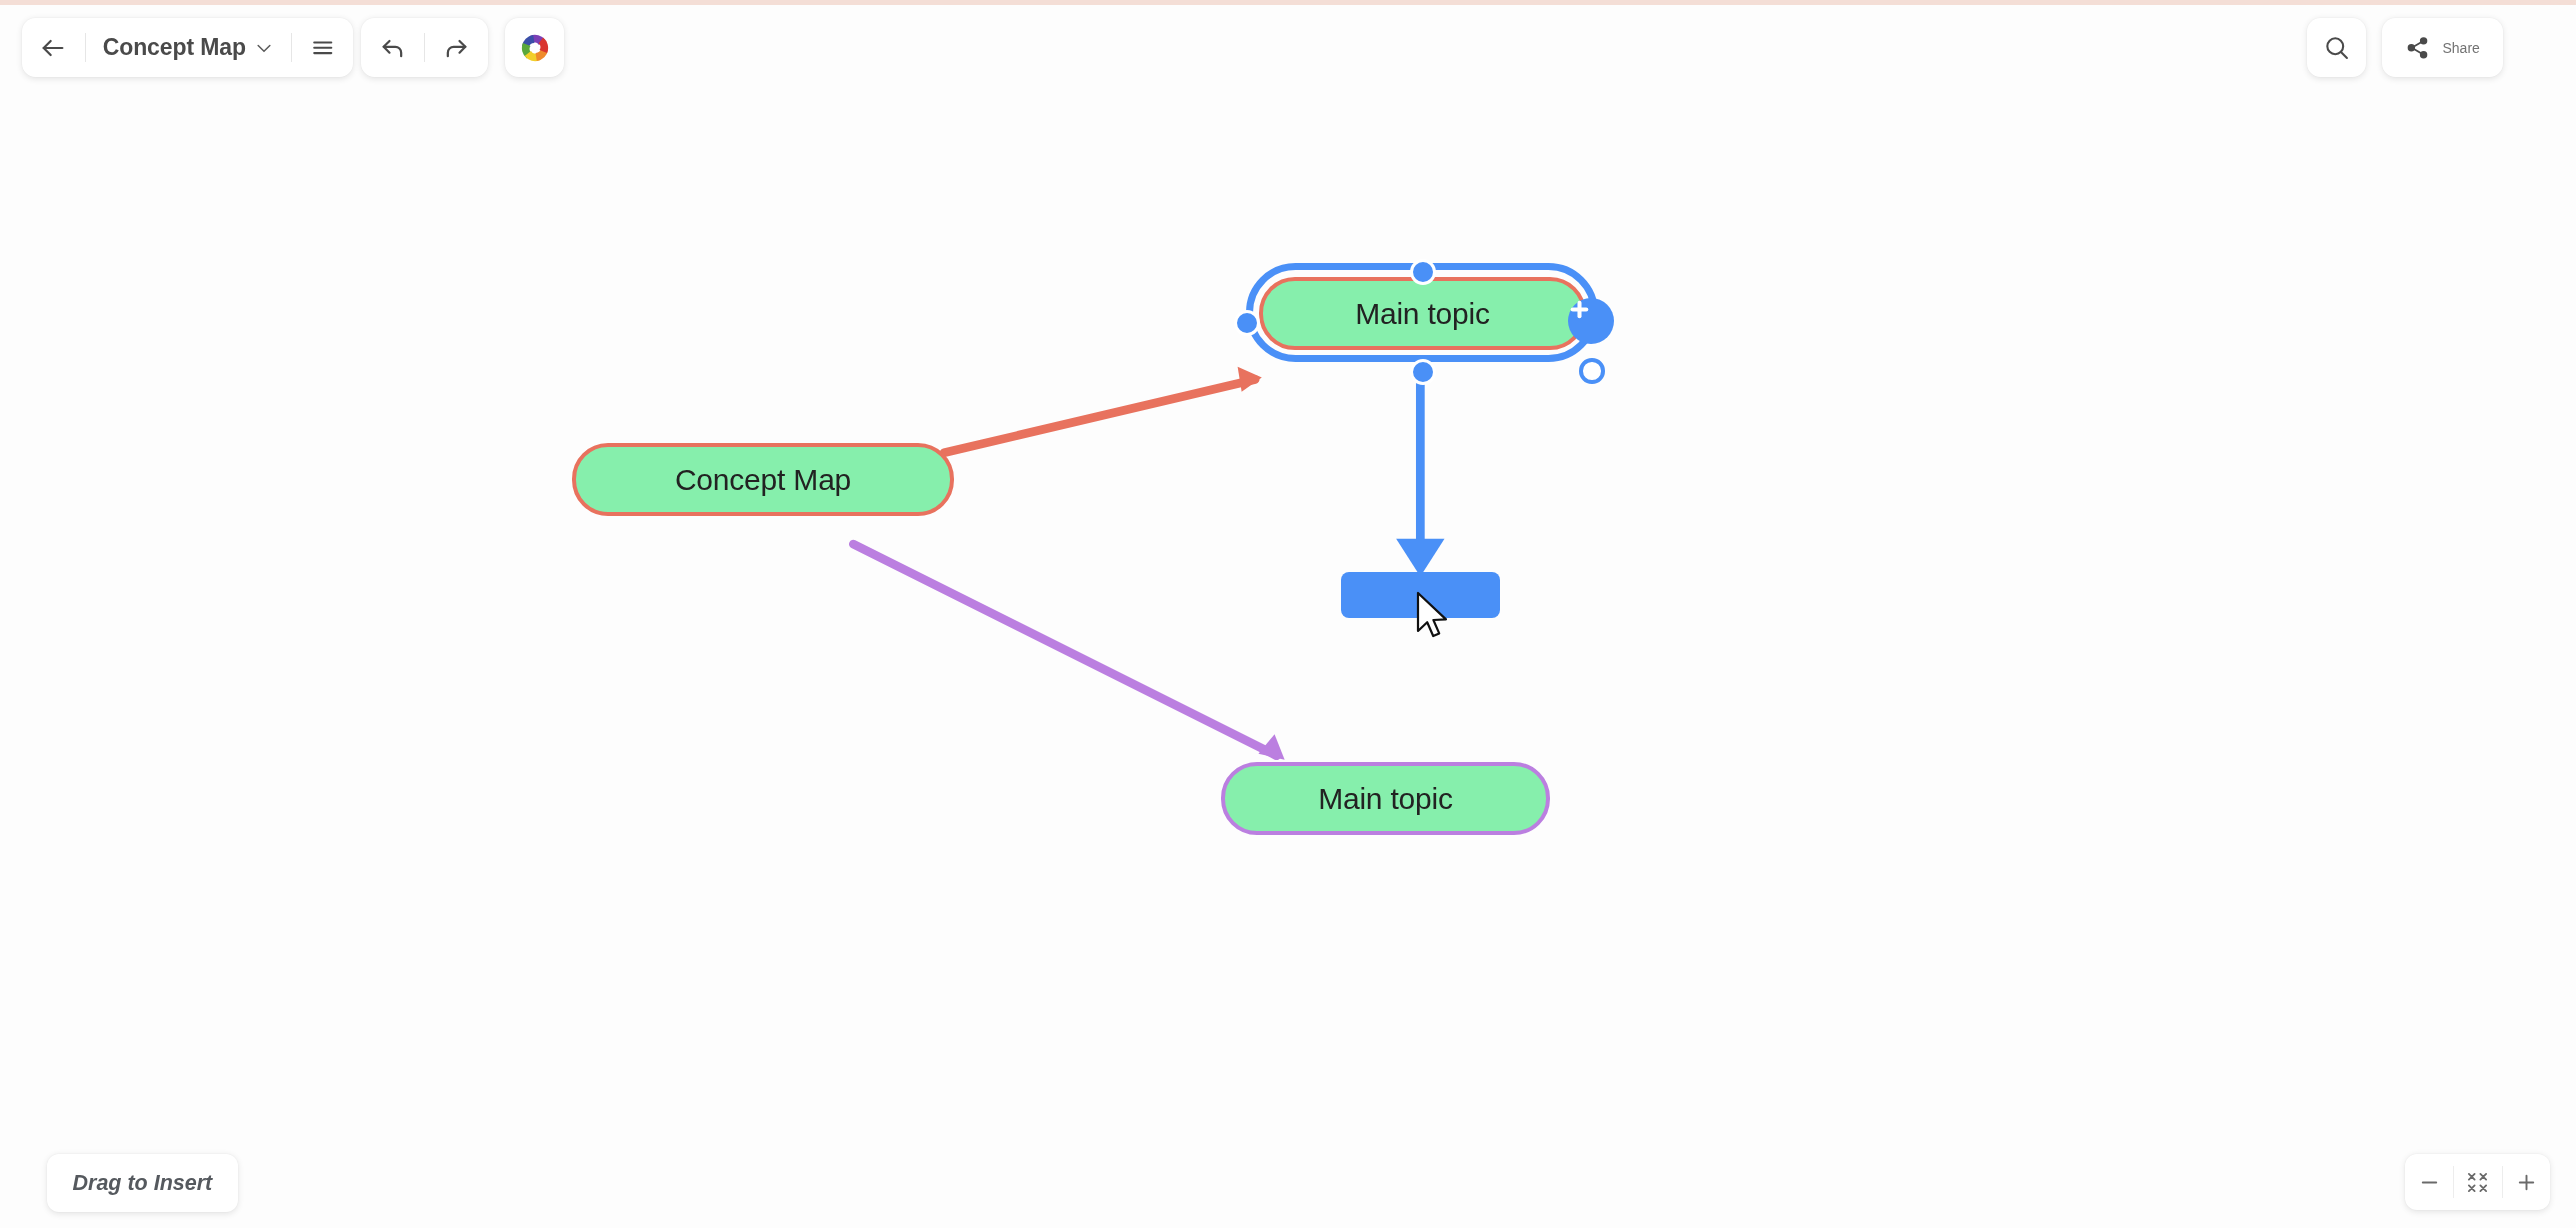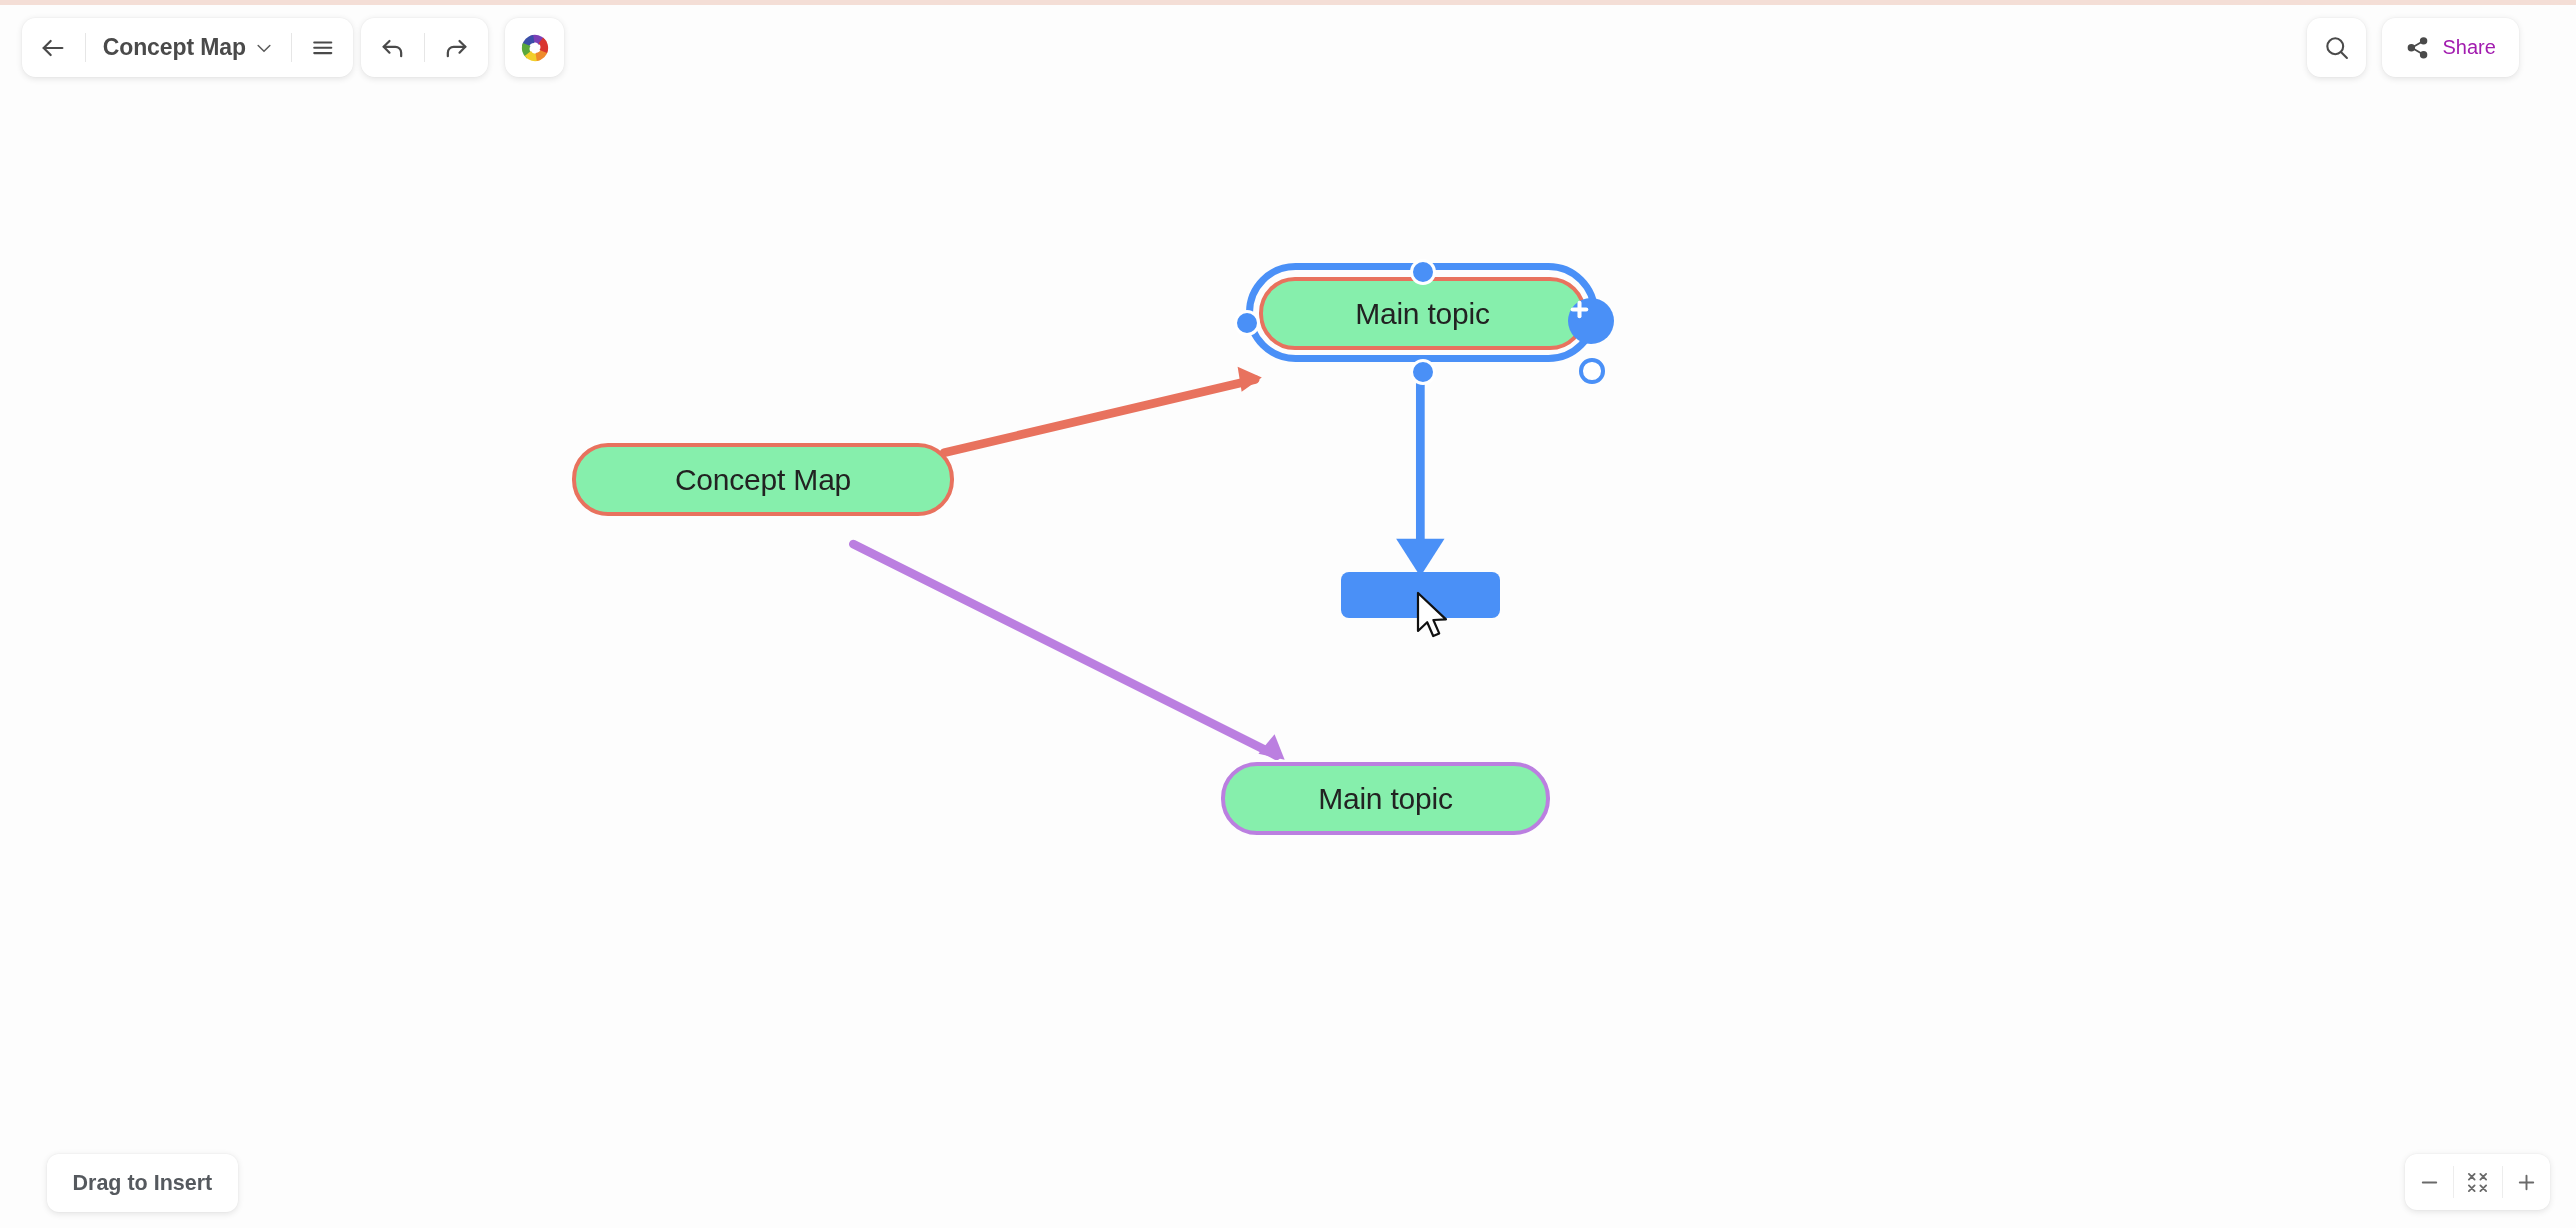--- a/index.html
+++ b/index.html
@@ -55,21 +55,21 @@
     width: 59px; height: 59px; background: #fff; border-radius: 13.4px;
     display: flex; align-items: center; justify-content: center; cursor: pointer;
     box-shadow: 0 1.3px 6.7px rgba(0,0,0,0.10), 0 0 0 0.7px rgba(0,0,0,0.02);
   }
   .share-btn {
     position: absolute; top: 18px; left: 2382px;
     height: 59px; padding: 0 23px; background: #fff; border-radius: 13.4px;
     display: flex; align-items: center; gap: 12px; cursor: pointer;
     box-shadow: 0 1.3px 6.7px rgba(0,0,0,0.10), 0 0 0 0.7px rgba(0,0,0,0.02);
   }
-  .share-label { font-size: 20px; color: #a21caf; font-weight: 400; }
+  .share-label { font-size: 14px; color: #737373; font-weight: 400; }
 
   
   .canvas { position: absolute; inset: 0; }
   .canvas svg { position: absolute; top: 0; left: 0; }
 
   .node {
     position: absolute;
     background: #86efac;
     display: flex; align-items: center; justify-content: center;
     cursor: pointer;
@@ -127,20 +127,21 @@
   
   #cursor { position: absolute; left: 1416px; top: 591px; pointer-events: none; }
 
   
   .drag-insert {
     position: absolute; left: 47px; top: 1154px;
     height: 58px; padding: 0 25.5px;
     background: #ffffff; border-radius: 12px;
     display: flex; align-items: center; cursor: grab;
     box-shadow: 0 1.3px 6.7px rgba(0,0,0,0.10), 0 0 0 0.7px rgba(0,0,0,0.02);
+    font-style: italic;
   }
   .drag-insert span { font-size: 21.5px; font-weight: 700; color: #55595e; }
 
   .zoom-bar {
     position: absolute; left: 2405px; top: 1154px;
     height: 56px; display: flex; align-items: stretch;
     background: #ffffff; border-radius: 12px;
     box-shadow: 0 1.3px 6.7px rgba(0,0,0,0.10), 0 0 0 0.7px rgba(0,0,0,0.02);
   }
   .zoom-cell {

